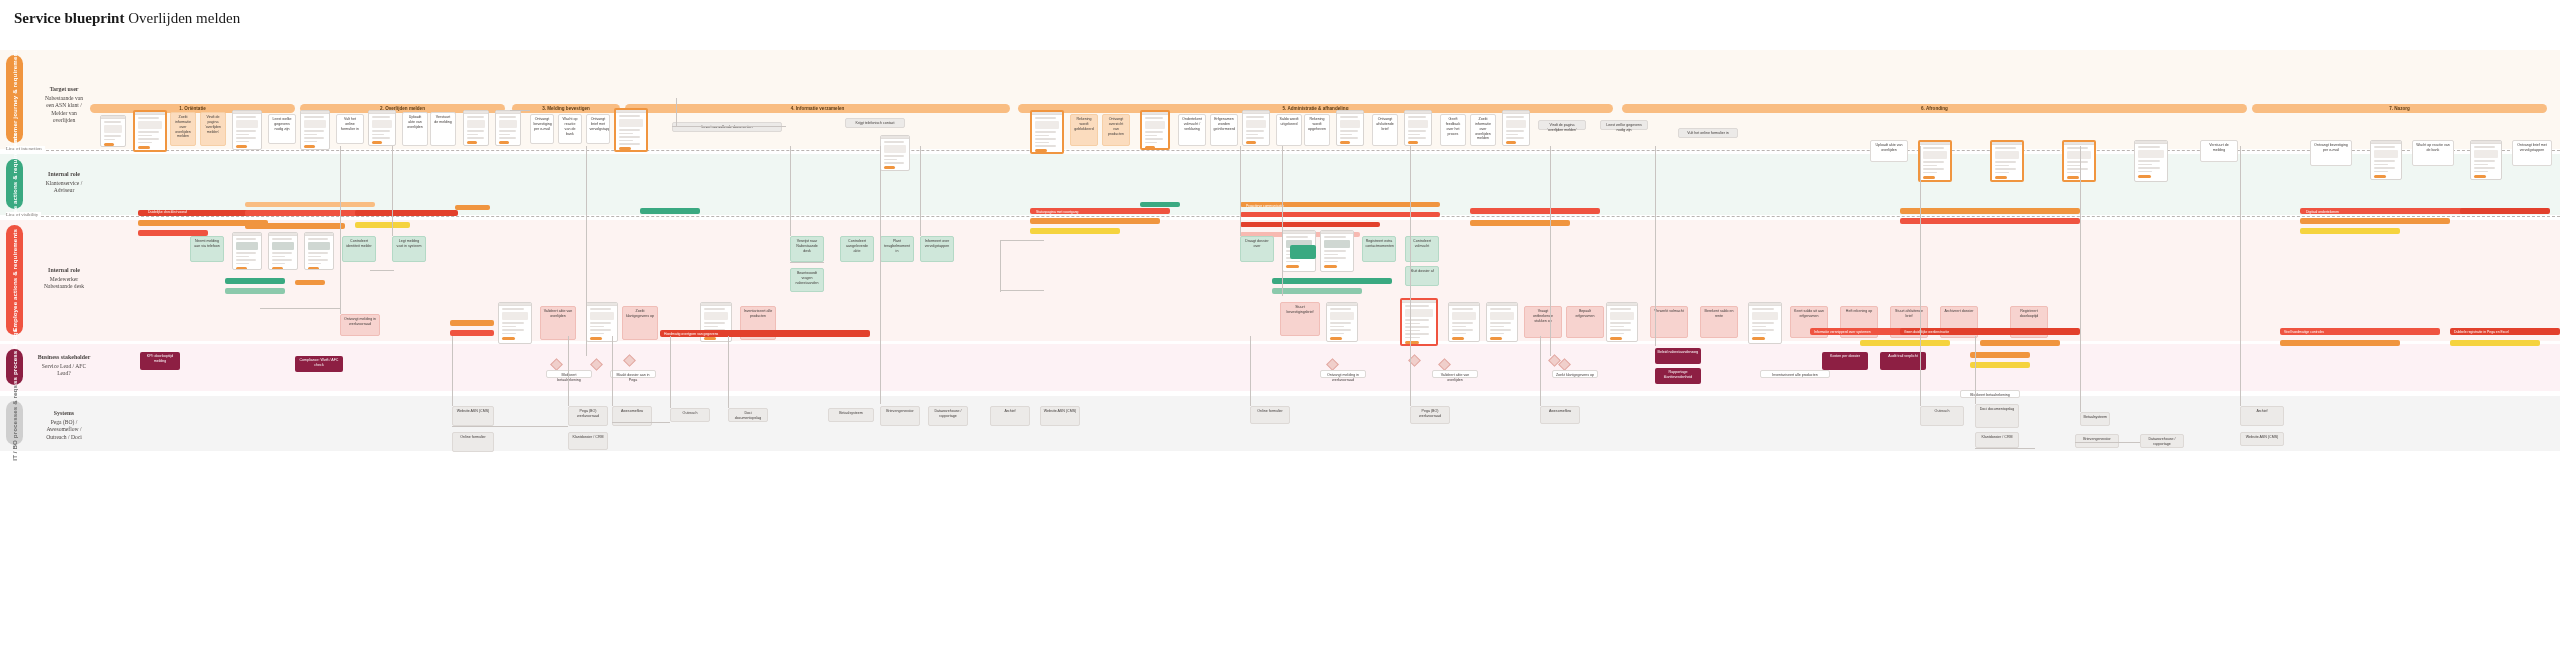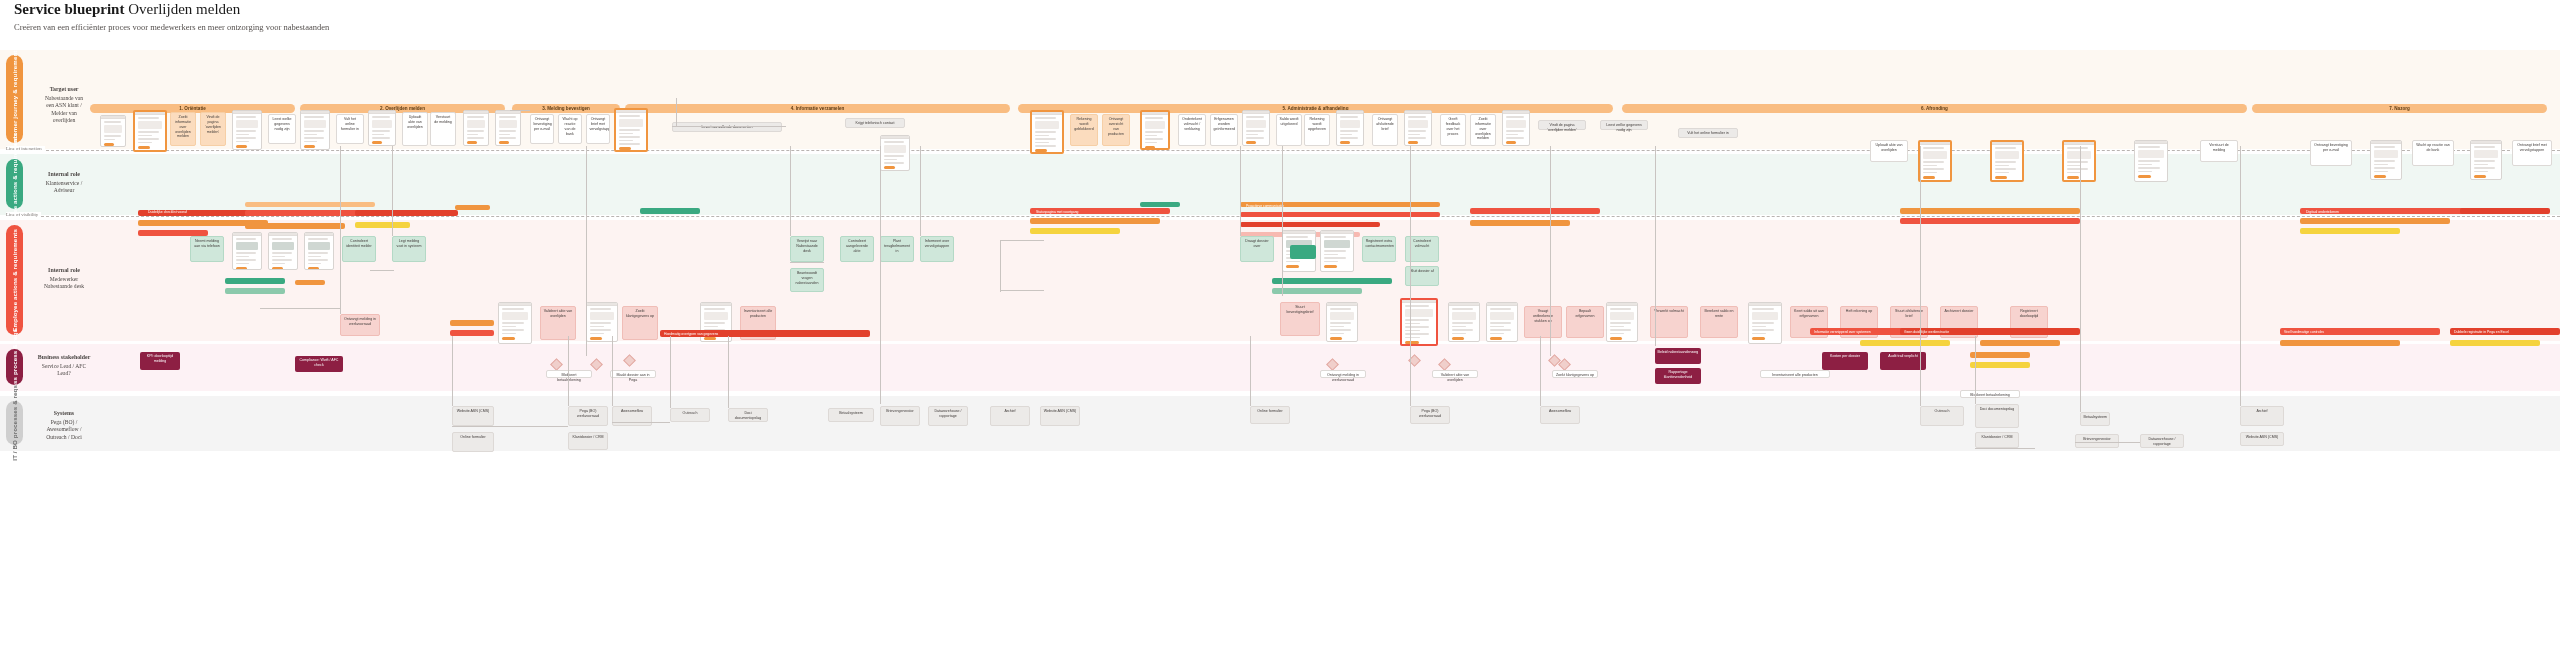--- a/index.html
+++ b/index.html
@@ -5,21 +5,21 @@
   * { box-sizing: border-box; }
   html, body { margin:0; padding:0; }
   body {
     width: 2560px; height: 648px;
     background: #ffffff;
     font-family: "Liberation Serif", serif;
     overflow: hidden;
   }
 
   
-  #header { padding: 1px 0 0 14px; height: 40px; }
+  #header { padding: 10px 0 0 14px; height: 40px; }
   #header .ttl { font-size: 15px; color:#1a1a1a; line-height:1.1; }
   #header .ttl b { font-weight: 700; }
   #header .ttl span.light { font-weight: 400; }
   #header .sub { font-size: 8.5px; color:#55504e; margin-top: 4px; font-family:"Liberation Serif",serif;}
 
   
   #board { position: relative; width: 2560px; height: 600px; }
 
   
   .lane {
@@ -140,21 +140,20 @@
   .conn.h { height:1px; }
 </style>
 </head>
 <body>
 
 <div id="header">
   <div class="ttl">
     <b>Service blueprint</b>
     <span class="light">Overlijden melden</span>
   </div>
-  <div class="sub">Creëren van een efficiënter proces voor medewerkers en meer ontzorging voor nabestaanden</div>
 </div>
 
 <div id="board">
     <div class="lane lane-bg-cust" style="top: 10px; height: 100px;"></div>
     <div class="lane-pill pill-cust" style="top: 15px; height: 88px;">
       <span>Customer journey &amp; requirements</span>
     </div>
     <div class="lane-cap" style="top: 46px;">
       <span class="hd">Target user</span>
       <div>Nabestaande van</div>

